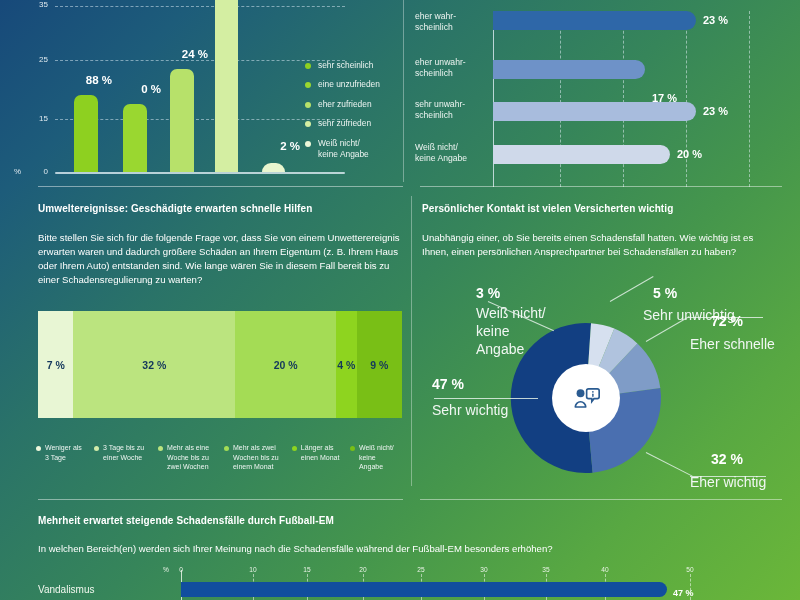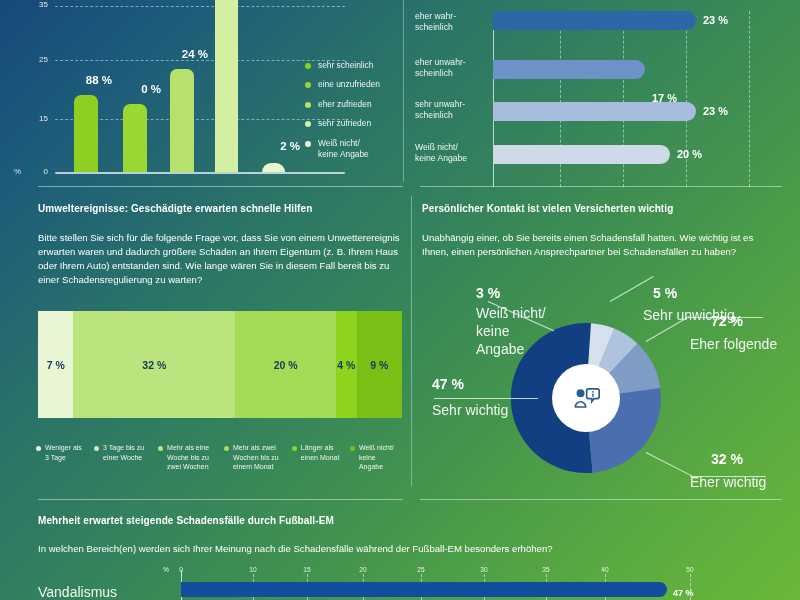--- a/index.html
+++ b/index.html
@@ -50,21 +50,21 @@
   #donut-wrap{position:absolute;left:418px;top:288px;width:382px;height:200px;}
   .dn-val{position:absolute;font-size:14px;font-weight:bold;color:#fff;white-space:nowrap;}
   .dn-lab{position:absolute;font-size:14px;line-height:1.3;color:#f1f7f3;white-space:pre-line;}
   .lead{position:absolute;background:rgba(226,240,230,.85);height:1px;}
 
   
   #bottom{position:absolute;left:0;top:498px;width:800px;height:102px;}
   .bx-tick{position:absolute;font-size:6.6px;color:#eaf3e7;transform:translateX(-50%);}
   .bx-tickline{position:absolute;border-left:1px dashed rgba(234,243,231,.6);}
   .bx-axis{position:absolute;width:1.3px;background:rgba(234,243,231,.85);}
-  .bx-rowlab{position:absolute;font-size:14px;color:#f2f8ef;}
+  .bx-rowlab{position:absolute;font-size:10px;color:#f2f8ef;}
   .bx-bar{position:absolute;height:15px;border-radius:0 8px 8px 0;background:#114e9e;}
   .bx-val{position:absolute;font-size:9px;font-weight:bold;color:#fff;}
 </style>
 </head>
 <body>
 
 <div class="abs" id="colchart">
 
   <div class="grid" style="left:55px;top:6px;width:290px;"></div>
   <div class="grid" style="left:55px;top:60px;width:290px;"></div>
@@ -236,21 +236,21 @@
   <div class="lead" style="left:16px;top:110px;width:104px;"></div>
 
   <div class="dn-val" style="left:58px;top:-3px;">3 %</div>
   <div class="dn-lab" style="left:58px;top:16px;width:95px;">Weiß nicht/ keine
 Angabe</div>
 
   <div class="dn-val" style="left:235px;top:-3px;">5 %</div>
   <div class="dn-lab" style="left:225px;top:18px;width:100px;">Sehr unwichtig</div>
 
   <div class="dn-val" style="left:293px;top:25px;">72 %</div>
-  <div class="dn-lab" style="left:272px;top:47px;width:100px;">Eher folgende</div>
+  <div class="dn-lab" style="left:272px;top:47px;width:100px;">Eher schnelle</div>
 
   <div class="dn-val" style="left:293px;top:163px;">32 %</div>
   <div class="dn-lab" style="left:272px;top:185px;width:100px;">Eher wichtig</div>
 
   <div class="dn-val" style="left:14px;top:88px;">47 %</div>
   <div class="dn-lab" style="left:14px;top:113px;width:100px;">Sehr wichtig</div>
 </div>
 
 <div class="divider" style="left:38px;top:499px;width:365px;"></div>
 <div class="divider" style="left:420px;top:499px;width:362px;"></div>

